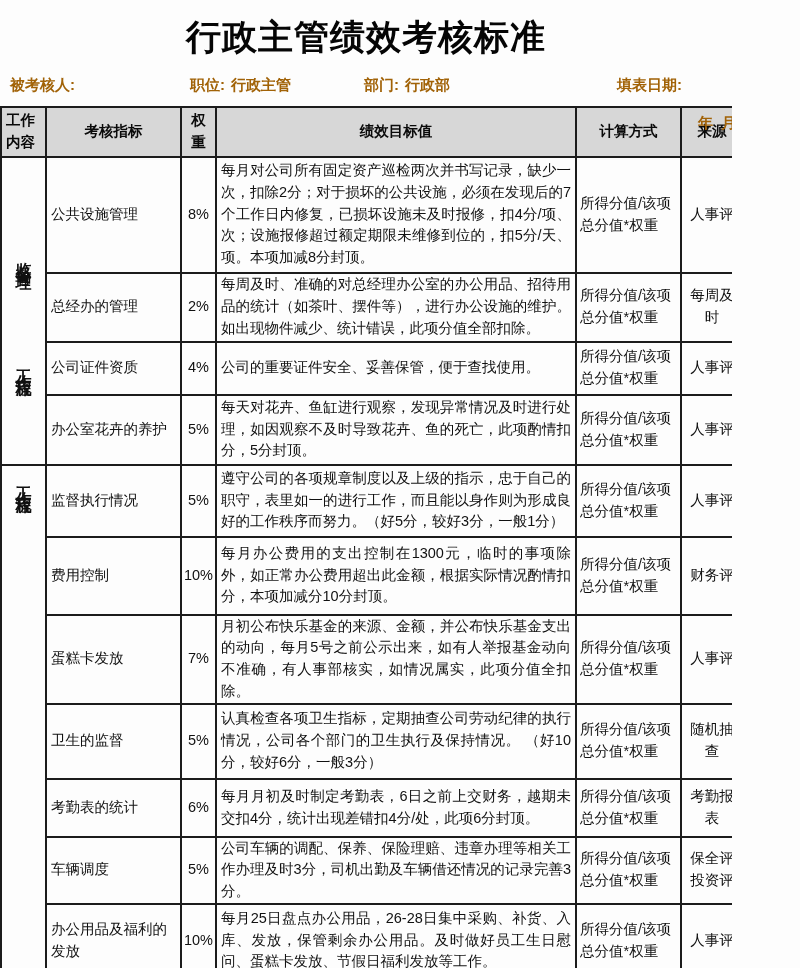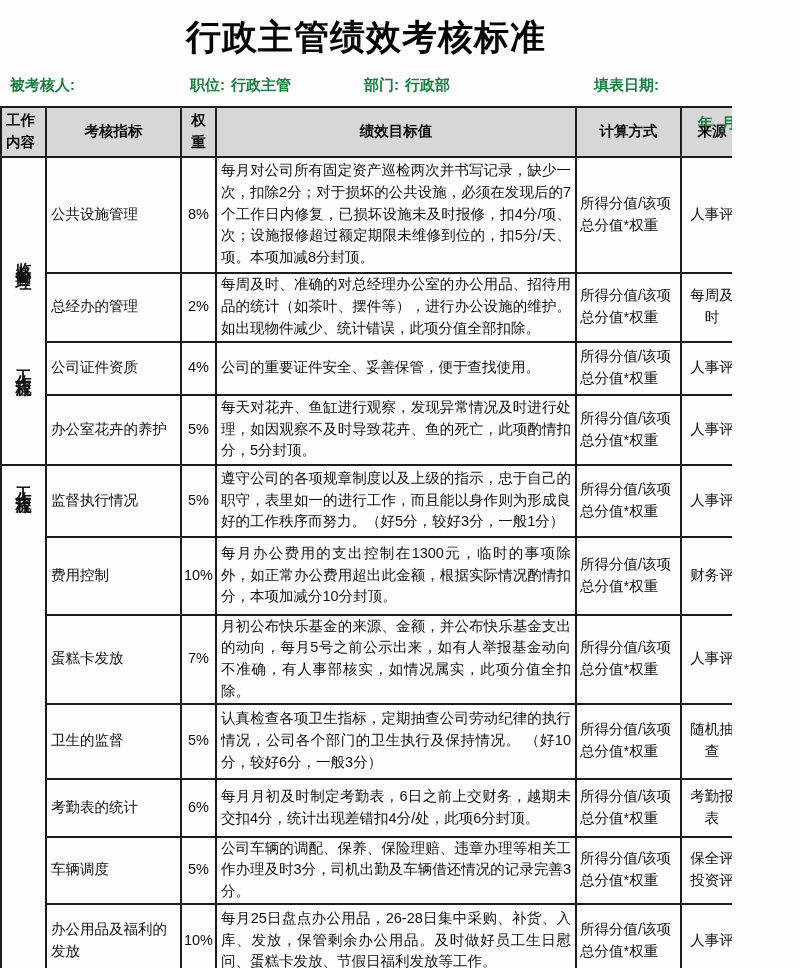--- a/index.html
+++ b/index.html
@@ -7,28 +7,28 @@
     width:800px;height:968px;background:#fdfdfd;color:#111;
     font-family:"Liberation Sans","DejaVu Sans",sans-serif;
     -webkit-font-smoothing:antialiased;
   }
   .page{width:732px;height:968px;overflow:hidden;position:relative;}
   .doc-title{
     margin:0;padding-top:14px;height:48px;
     text-align:center;font-size:35px;font-weight:800;letter-spacing:1px;color:#050505;
   }
   .info-row{
-    position:relative;height:24px;margin-top:14px;font-size:15px;font-weight:600;color:#15803d;
+    position:relative;height:24px;margin-top:14px;font-size:15px;font-weight:600;color:#a16207;
   }
   .info-item{position:absolute;top:0;white-space:nowrap;}
   .info-item .lbl{margin-right:6px;}
   .i-assessee{left:10px;}
   .i-position{left:190px;}
   .i-department{left:364px;}
-  .i-datelabel{left:594px;}
+  .i-datelabel{left:617px;}
   .i-datevalue{left:698px;letter-spacing:2px;margin-top:38px;}
   table{
     border-collapse:collapse;table-layout:fixed;
     width:780px;margin:6px auto 0 auto;
   }
   col.c-cat{width:45px;} col.c-ind{width:135px;} col.c-wgt{width:35px;}
   col.c-tgt{width:360px;} col.c-clc{width:105px;} col.c-src{width:62px;} col.c-scr{width:38px;}
   th,td{border:2px solid #1c1c1c;font-size:14.5px;line-height:1.5;overflow:hidden;}
   thead tr{height:49px;}
   th{background:#d7d7d7;font-weight:700;padding:2px 4px;color:#0a0a0a;}

